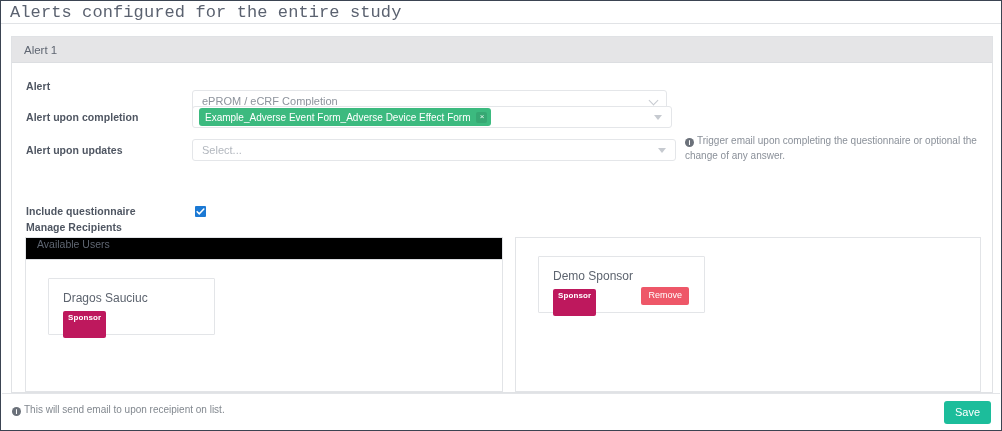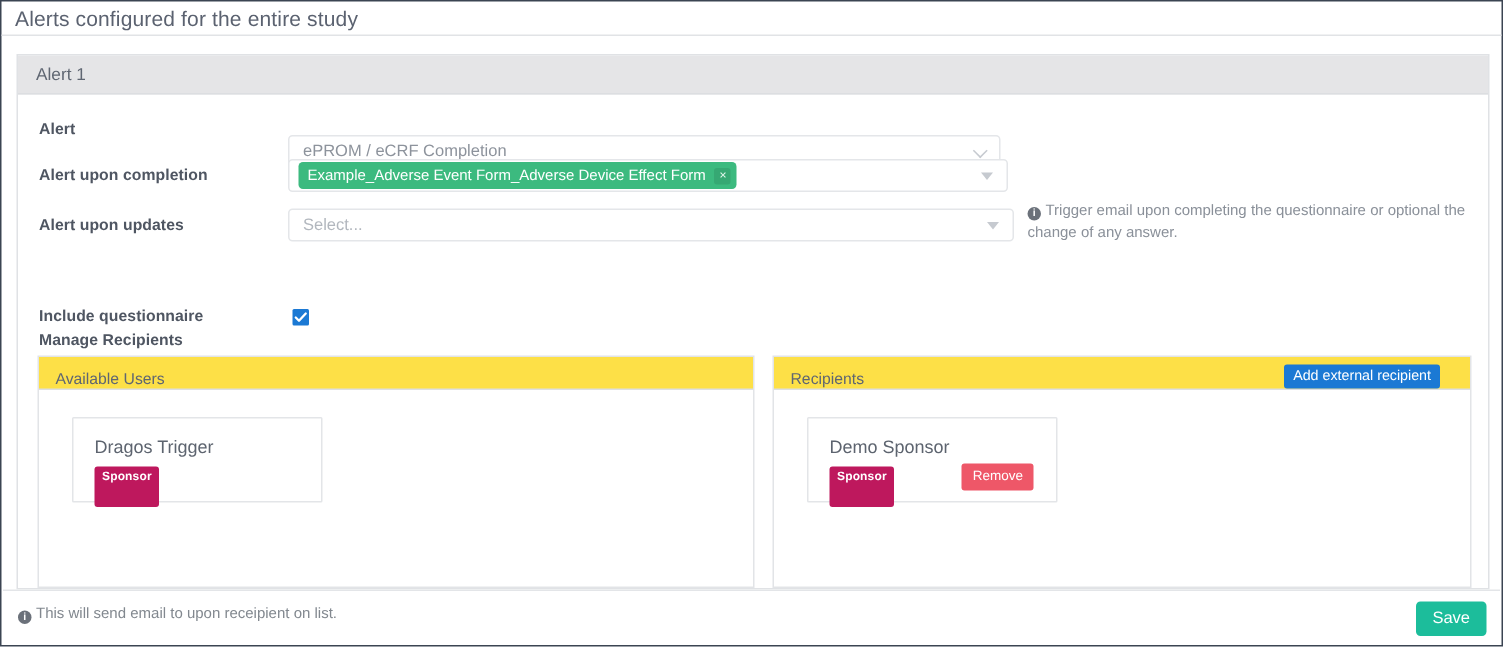--- a/index.html
+++ b/index.html
@@ -23,23 +23,24 @@
   }
   
   .page-title-bar {
     height: 23px;
     border-bottom: 1px solid #e1e3e6;
     display: flex;
     align-items: center;
     padding-left: 9px;
   }
   .page-title {
-    font-size: 14px;
+    font-size: 17px;
     color: #5b6270;
     letter-spacing: .1px;
+    font-family: Liberation Mono, monospace;
   }
   
   .alert-card {
     position: absolute;
     left: 10px; top: 35px;
     width: 982px; height: 357px;
     border: 1px solid #e0e2e5;
     background: #ffffff;
   }
   .alert-card-header {
@@ -175,26 +176,26 @@
   }
   .checkbox svg { display: block; }
   
   .panel {
     position: absolute;
     border: 1px solid #e2e4e7;
     background: #fff;
   }
   .panel-head {
     height: 22px;
-    background: #fde047;
+    background: #000000;
     border-bottom: 1px solid #dddfe2;
     display: flex;
-    align-items: flex-end;
+    align-items: flex-start;
     justify-content: space-between;
-    padding: 0 20px 0 11px;
+    padding: 0 5px 0 11px;
     font-size: 10.5px;
     color: #5f6672;
   }
   .panel-body {
     position: relative;
     height: 100%;
   }
   .btn-add-ext {
     background: #1b79d4;
     color: #fff;
@@ -355,31 +356,27 @@
       <div class="form-row" style="top:157px; height:14px;">
         <span class="form-label">Manage Recipients</span>
       </div>
 
       <div class="panel" style="left:13px; top:174px; width:478px; height:155px;">
         <div class="panel-head">
           <span>Available Users</span>
         </div>
         <div class="panel-body">
           <div class="user-card">
-            <span class="user-name">Dragos Trigger</span>
+            <span class="user-name">Dragos Sauciuc</span>
             <span class="badge">Sponsor</span>
           </div>
         </div>
       </div>
 
       <div class="panel" style="left:503px; top:174px; width:466px; height:155px;">
-        <div class="panel-head">
-          <span>Recipients</span>
-          <button class="btn-add-ext">Add external recipient</button>
-        </div>
         <div class="panel-body">
           <div class="user-card">
             <span class="user-name">Demo Sponsor</span>
             <span class="badge">Sponsor</span>
             <button class="btn-remove">Remove</button>
           </div>
         </div>
       </div>
 
     </div>

